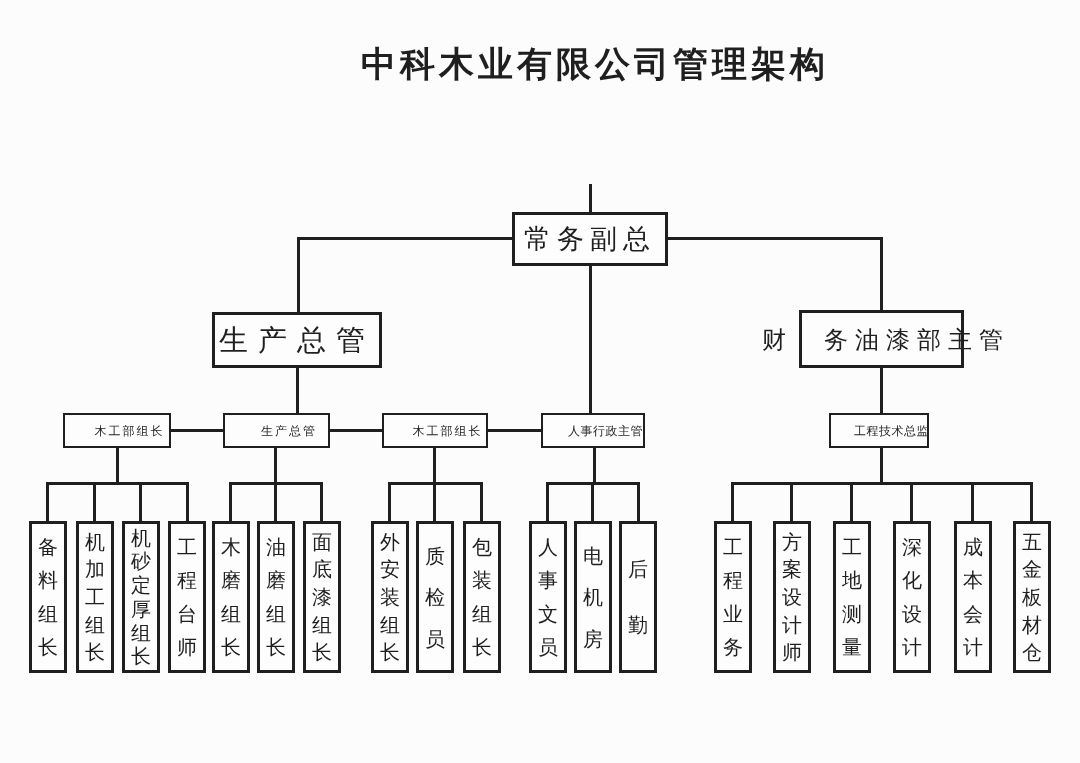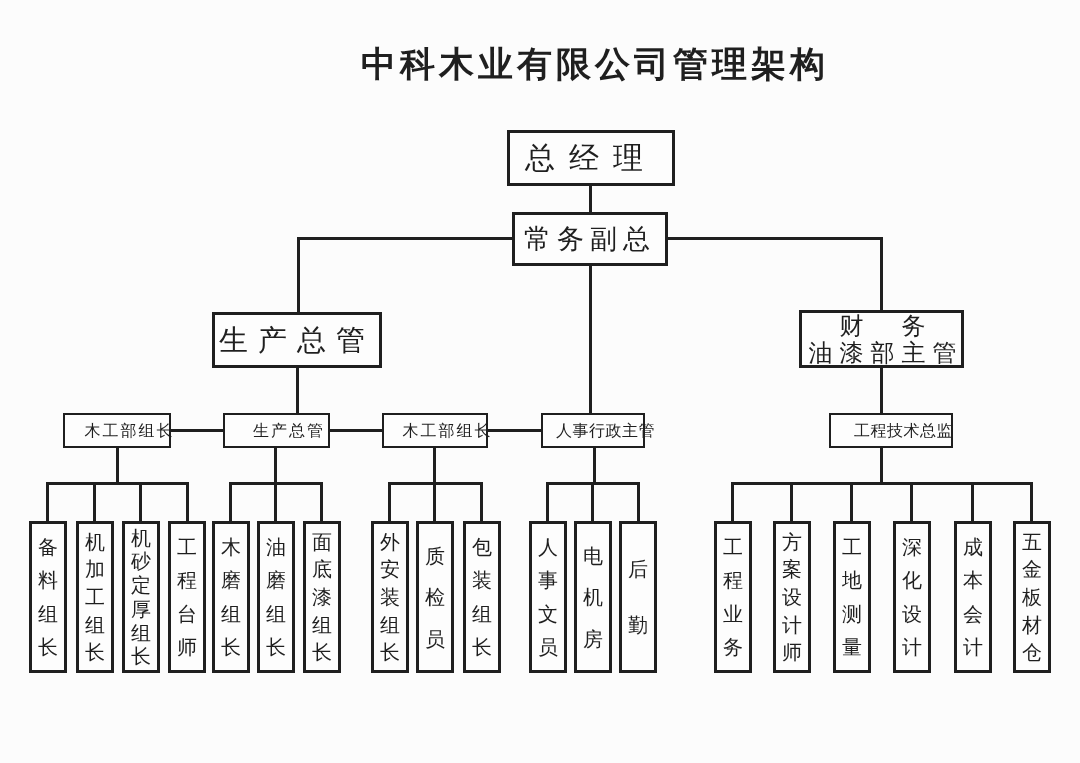--- a/index.html
+++ b/index.html
@@ -10,44 +10,41 @@
   .canvas{position:relative;width:1080px;height:763px;background:var(--background);overflow:hidden;}
   .title{
     position:absolute;top:46px;left:595px;transform:translateX(-50%);
     font-size:35px;font-weight:bold;letter-spacing:4px;white-space:nowrap;line-height:1;
   }
   .box{
     position:absolute;box-sizing:border-box;border:3px solid var(--line);
     background:var(--box-fill);display:flex;align-items:center;justify-content:center;
     white-space:nowrap;line-height:1;
   }
-  .box.mid{border-width:2.5px;font-size:16px;letter-spacing:2px;padding-left:25px;}
+  .box.mid{border-width:2.5px;font-size:12px;letter-spacing:2px;padding-left:25px;}
   .box.mid.tight{letter-spacing:0.5px;}
-  .box.two-line{flex-direction:column;font-size:24px;line-height:27px;padding-left:9px;}
+  .box.two-line{flex-direction:row;font-size:24px;line-height:27px;padding-left:9px;}
   .leaf{
     position:absolute;box-sizing:border-box;border:3px solid var(--line);
     background:var(--box-fill);top:521px;width:38px;height:152px;
   }
   .vtext{
     display:flex;flex-direction:column;justify-content:space-evenly;align-items:center;
     width:100%;height:100%;font-size:20px;line-height:1;
   }
   .vtext .ch{display:block;}
   .ln{position:absolute;background:var(--line);}
 </style>
 </head>
 <body>
 
 <div class="canvas">
 
   <div class="title">中科木业有限公司管理架构</div>
 
-  <div class="box" style="left:507px;top:130px;width:168px;height:56px;font-size:30px;letter-spacing:14px;">
-    <span>总经理</span>
-  </div>
 
   <div class="box" style="left:512px;top:212px;width:156px;height:54px;font-size:27px;letter-spacing:6px;">
     <span>常务副总</span>
   </div>
 
   <div class="box" style="left:212px;top:312px;width:170px;height:56px;font-size:29px;letter-spacing:10px;">
     <span>生产总管</span>
   </div>
   <div class="box two-line" style="left:799px;top:310px;width:165px;height:58px;">
     <span style="letter-spacing:7px;">财　务</span>
@@ -59,21 +56,21 @@
   </div>
   <div class="box mid" style="left:223px;top:413px;width:107px;height:35px;">
     <span>生产总管</span>
   </div>
   <div class="box mid" style="left:382px;top:413px;width:106px;height:35px;">
     <span>木工部组长</span>
   </div>
   <div class="box mid tight" style="left:541px;top:413px;width:104px;height:35px;">
     <span>人事行政主管</span>
   </div>
-  <div class="box mid tight" style="left:829px;top:413px;width:124px;height:35px;">
+  <div class="box mid tight" style="left:829px;top:413px;width:100px;height:35px;">
     <span>工程技术总监</span>
   </div>
 
   <div class="leaf" style="left:29px;">
       <div class="vtext">
         <span class="ch">备</span>
         <span class="ch">料</span>
         <span class="ch">组</span>
         <span class="ch">长</span>
       </div>

